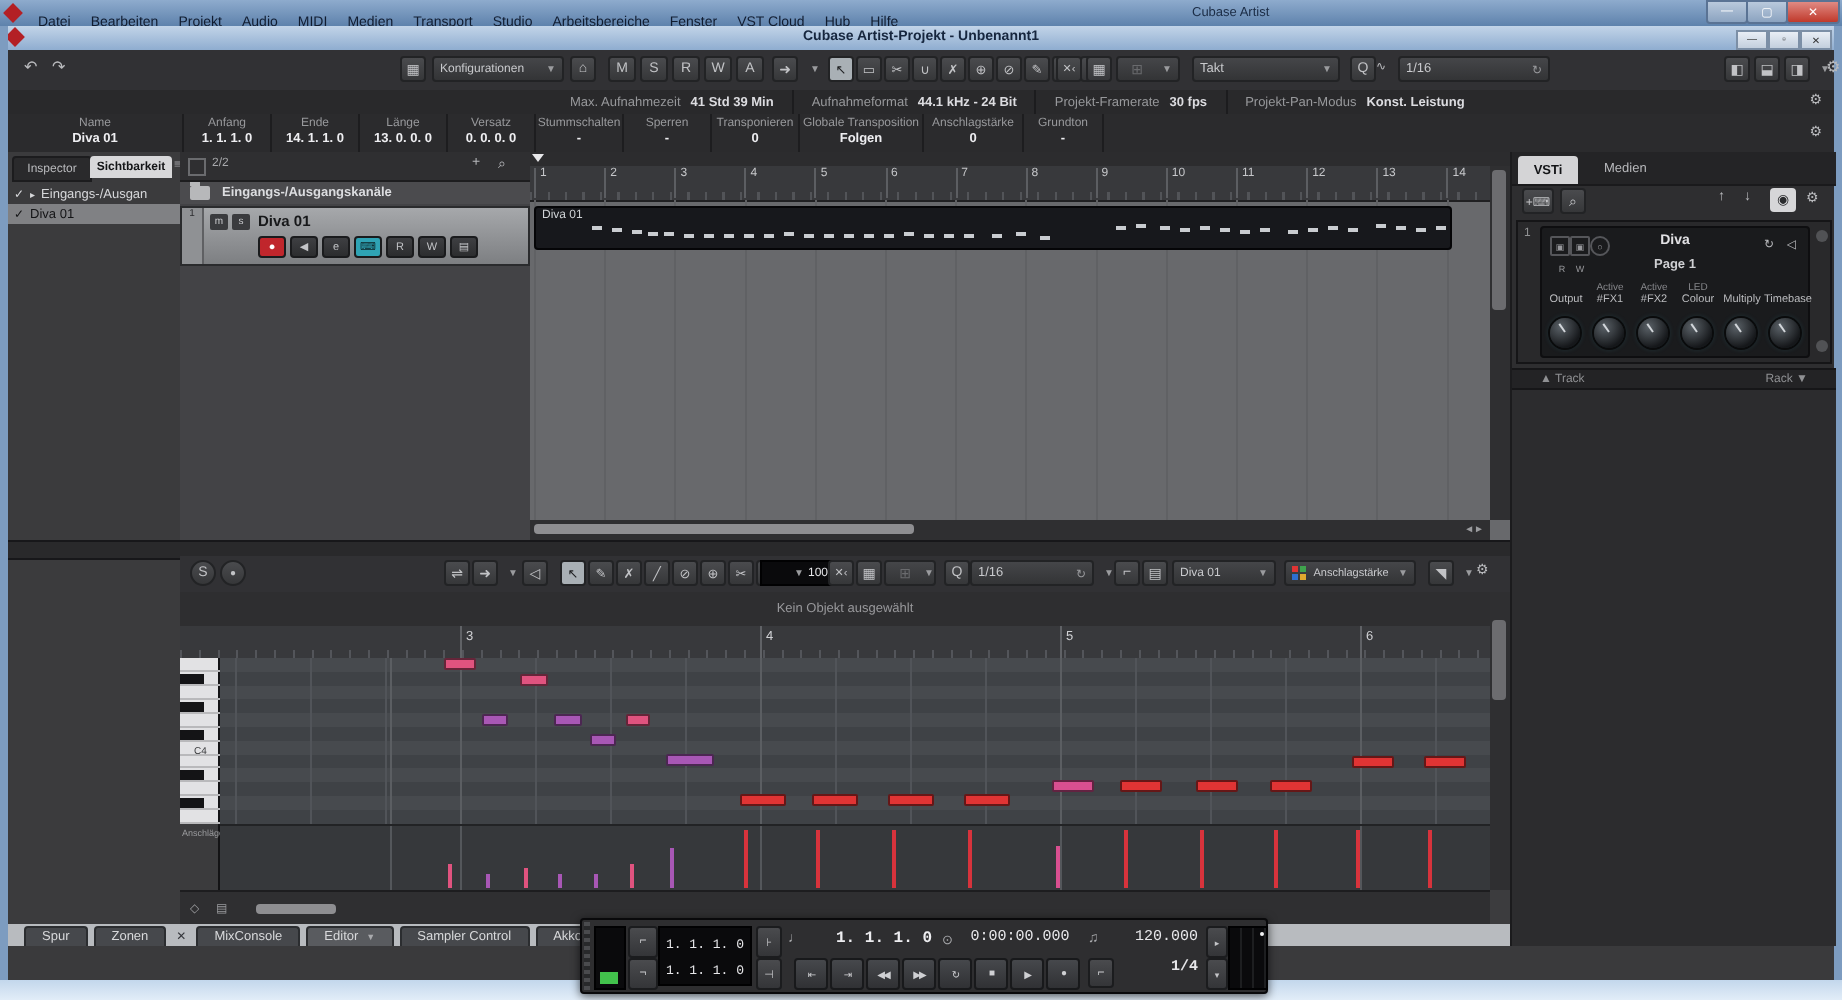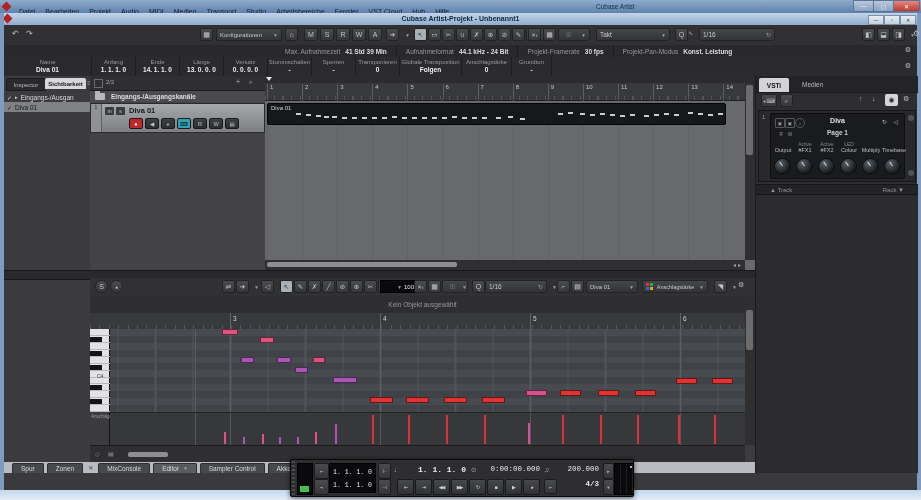--- a/index.html
+++ b/index.html
@@ -615,35 +615,35 @@
     <div class="abs smbtn" style="left:23px;top:19px;width:13px;height:14px;">¬</div>
     <div class="abs disp mono" style="left:38px;top:3px;width:47px;height:30px;font-size:6.5px;text-align:right;padding:2px 3px 0 0;box-sizing:border-box;line-height:13px;">
       <div>1. 1. 1. 0</div>
       <div>1. 1. 1. 0</div>
     </div>
     <div class="abs smbtn" style="left:87px;top:3px;width:11px;height:14px;font-size:5.5px;">⊦</div>
     <div class="abs smbtn" style="left:87px;top:19px;width:11px;height:14px;font-size:5.5px;">⊣</div>
     <span class="abs" style="left:103px;top:6px;font-size:7px;color:#a9aaad;">♩</span>
     <span class="abs mono" style="left:113px;top:5px;width:62px;font-size:8px;font-weight:bold;color:#ededf0;text-align:right;">1. 1. 1. 0</span>
     <span class="abs" style="left:180px;top:6px;font-size:6.5px;color:#a9aaad;">⊙</span>
-    <span class="abs mono" style="left:189px;top:5px;width:60px;font-size:7.5px;color:#e7e7ea;text-align:right;">0:00:00.000</span>
+    <span class="abs mono" style="left:189px;top:5px;width:60px;font-size:7.5px;color:#e7e7ea;text-align:center;">0:00:00.000</span>
     <div class="abs" id="tp-btns" style="left:106px;top:19px;display:flex;gap:1px;">
         <div class="tpbtn">⇤</div>
         <div class="tpbtn">⇥</div>
         <div class="tpbtn">◀◀</div>
         <div class="tpbtn">▶▶</div>
         <div class="tpbtn">↻</div>
         <div class="tpbtn">■</div>
         <div class="tpbtn">▶</div>
         <div class="tpbtn">●</div>
       </div>
     <span class="abs" style="left:253px;top:6px;font-size:7px;color:#a9aaad;">♫</span>
-    <span class="abs mono" style="left:262px;top:5px;width:46px;font-size:7.5px;color:#e7e7ea;text-align:right;">200.000</span>
+    <span class="abs mono" style="left:262px;top:5px;width:46px;font-size:7.5px;color:#e7e7ea;text-align:right;">120.000</span>
     <div class="abs smbtn" style="left:253px;top:19px;width:11px;height:13px;">⌐</div>
-    <span class="abs mono" style="left:272px;top:20px;width:36px;font-size:7.5px;font-weight:bold;color:#e7e7ea;text-align:right;">4/3</span>
+    <span class="abs mono" style="left:272px;top:20px;width:36px;font-size:7.5px;font-weight:bold;color:#e7e7ea;text-align:right;">1/4</span>
     <div class="abs smbtn" style="left:312px;top:3px;width:9px;height:14px;font-size:4.5px;">▸</div>
     <div class="abs smbtn" style="left:312px;top:19px;width:9px;height:14px;font-size:4.5px;">▾</div>
     <div class="abs disp" style="left:323px;top:3px;width:18px;height:30px;background-image:repeating-linear-gradient(90deg,transparent 0 5px,#1d1e20 5px 6px);">
       <span class="abs" style="right:1px;top:2px;width:2px;height:2px;background:#f2f2f4;border-radius:50%;"></span>
     </div>
   </div>
 
 </div>
 
 </body></html>

